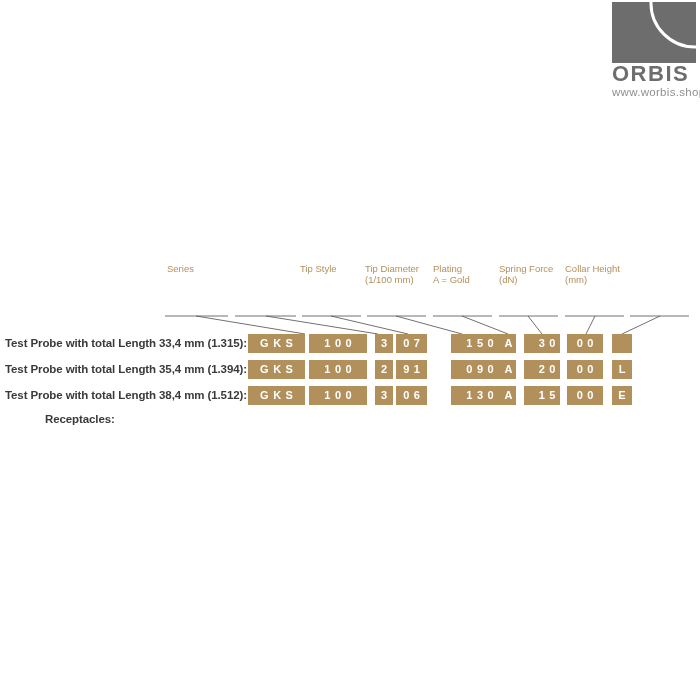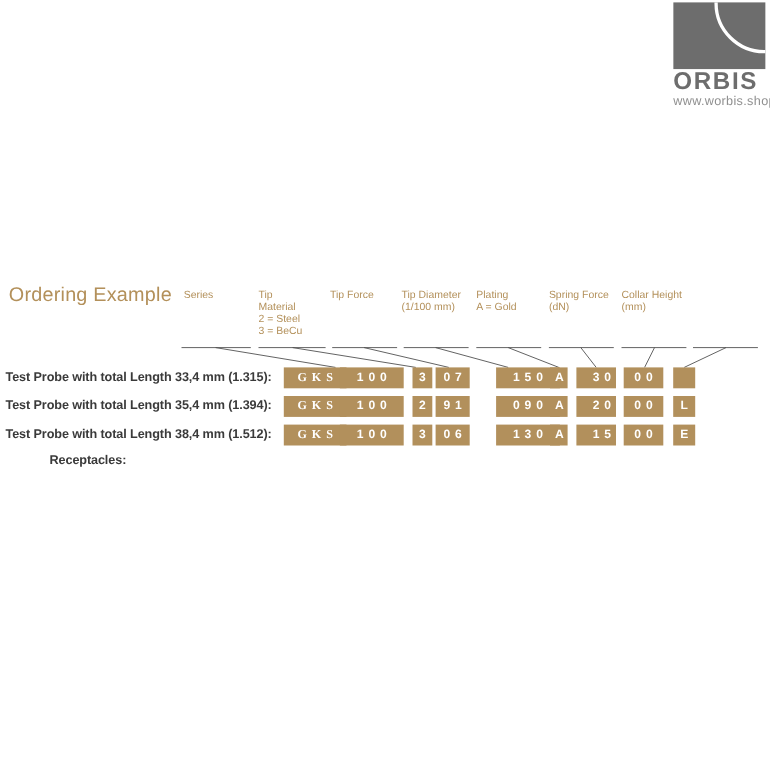--- a/index.html
+++ b/index.html
@@ -37,21 +37,21 @@
   }
   .code-box{
     position:absolute;height:19px;line-height:19px;background:#b2905c;
     color:#ffffff;font-size:11px;font-weight:700;text-align:center;
     letter-spacing:4.5px;text-indent:4.5px;overflow:hidden;white-space:nowrap;
   }
   .rec-box{letter-spacing:3.2px;text-indent:3.2px;}
   
   .r1{top:334px;} .r2{top:360px;} .r3{top:386px;} .r4{top:410px;margin-left:40px;}
   
-  .c1{left:258px;width:57px;font-family:Liberation Serif, serif;}
+  .c1{left:248px;width:57px;}
   .c2{left:309px;width:58px;}
   .c3{left:375px;width:18px;}
   .c4{left:396px;width:31px;}
   .c5{left:451px;width:58px;}
   .c6{left:500px;width:16px;}
   .c7{left:524px;width:36px;text-align:right;}
   .c8{left:567px;width:36px;}
   .c9{left:612px;width:20px;}
   .rc1{left:245px;width:118px;}
   .rc2{left:370px;width:130px;}
@@ -63,28 +63,23 @@
 
   <div class="logo">
     <svg width="84" height="61" viewBox="0 0 84 61">
       <rect x="0" y="0" width="84" height="61" fill="#6d6d6d"></rect>
       <path d="M 39 0 A 44 44 0 0 0 84 45" fill="none" stroke="#ffffff" stroke-width="3"></path>
     </svg>
     <div class="logo-brand">ORBIS</div>
     <div class="logo-site">www.worbis.shop</div>
   </div>
 
-  <h1 class="title">Ordering Example</h1>
 
   <div class="hdr" style="left:167px">Series</div>
-  <div class="hdr" style="left:235px">Tip
-Material
-2 = Steel
-3 = BeCu</div>
-  <div class="hdr" style="left:300px">Tip Force</div>
+  <div class="hdr" style="left:300px">Tip Style</div>
   <div class="hdr" style="left:365px">Tip Diameter
 (1/100 mm)</div>
   <div class="hdr" style="left:433px">Plating
 A = Gold</div>
   <div class="hdr" style="left:499px">Spring Force
 (dN)</div>
   <div class="hdr" style="left:565px">Collar Height
 (mm)</div>
 
   <svg class="connectors" width="700" height="23" viewBox="0 0 700 23">

